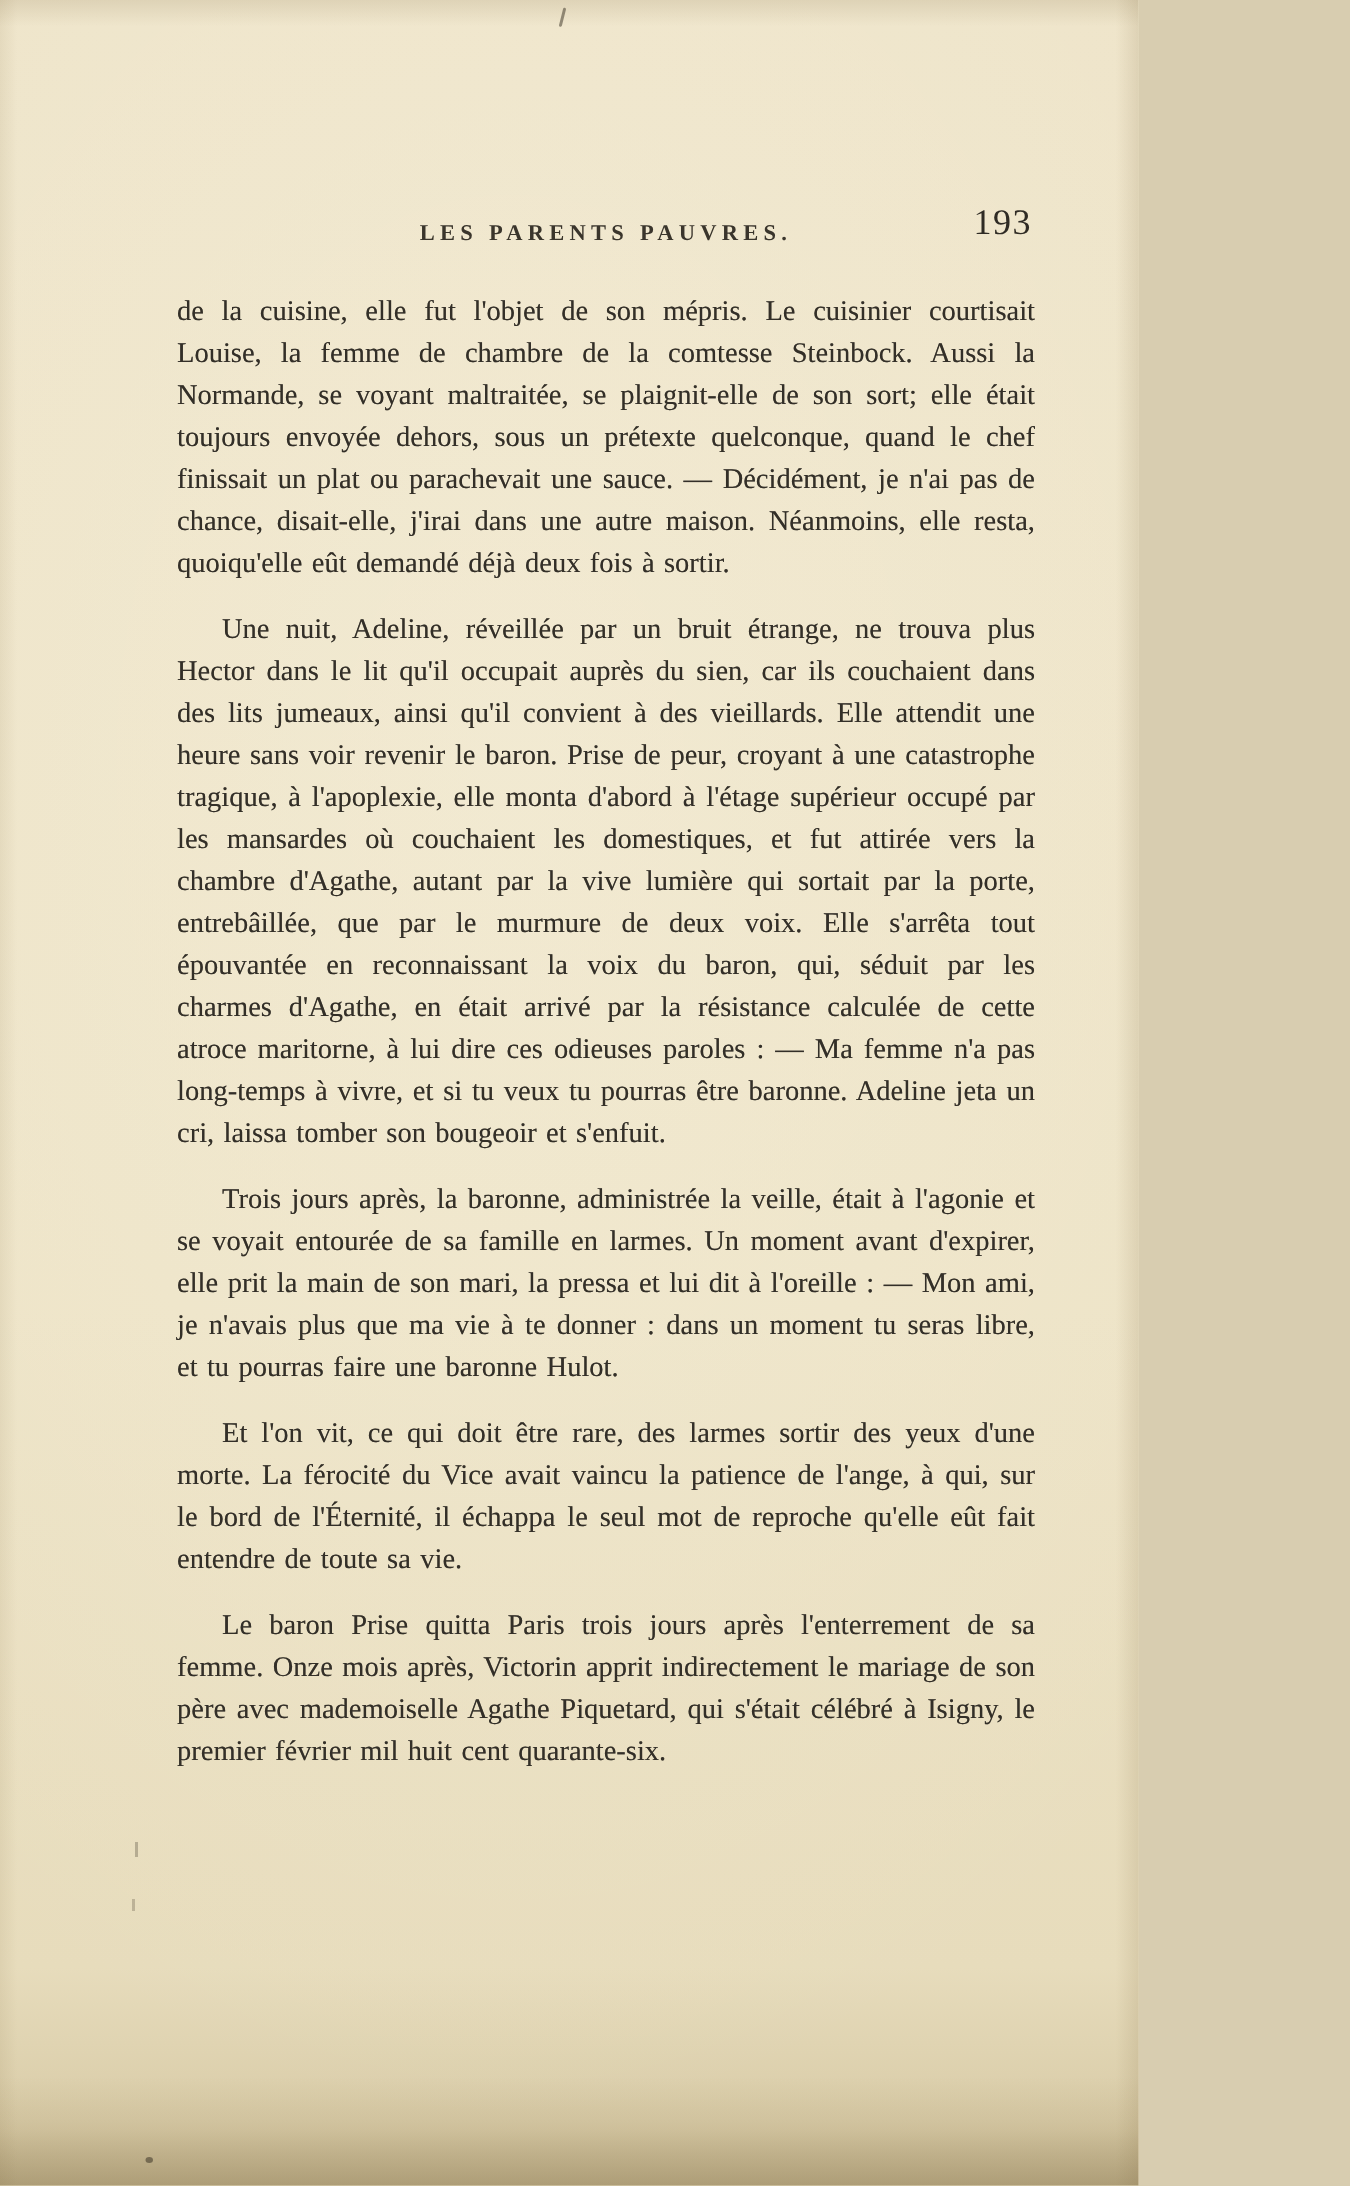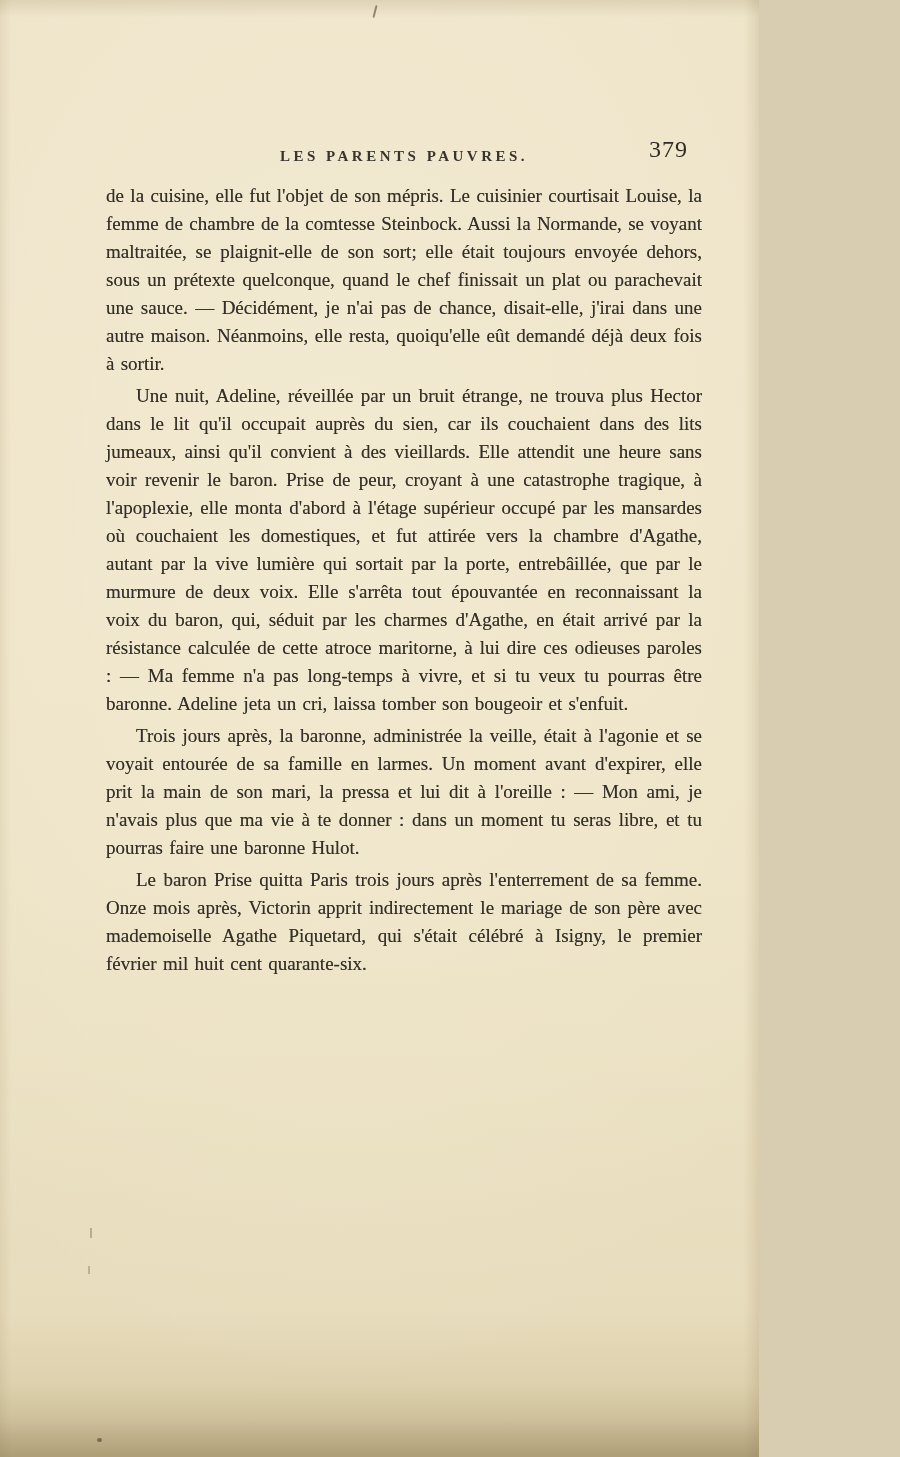--- a/index.html
+++ b/index.html
@@ -55,21 +55,21 @@
   }
   .page-number {
     position: absolute;
     right: 18px;
     top: 0;
     font-size: 24px;
     letter-spacing: 1px;
     color: #2f2b24;
   }
   .para {
-    margin: 4px;
+    margin: 16px;
     font-size: 19px;
     line-height: 28px;
     text-align: justify;
     text-indent: 30px;
     word-spacing: 1.5px;
     color: #332f28;
     text-shadow: 0 0 0.4px rgba(51,47,40,0.55);
   }
   .para.no-indent {
     text-indent: 0;
@@ -118,27 +118,28 @@
 
   <div class="artifact slash-top"></div>
   <div class="artifact mark-left-1"></div>
   <div class="artifact mark-left-2"></div>
   <div class="artifact speck-bottom"></div>
 
   <div class="text-block">
 
     <div class="running-header">
       <span class="header-title">LES PARENTS PAUVRES.</span>
-      <span class="page-number">379</span>
+      <span class="page-number">193</span>
     </div>
 
     <p class="para no-indent">de la cuisine, elle fut l'objet de son mépris. Le cuisinier courtisait Louise, la femme de chambre de la comtesse Steinbock. Aussi la Normande, se voyant maltraitée, se plaignit-elle de son sort; elle était toujours envoyée dehors, sous un prétexte quelconque, quand le chef finissait un plat ou parachevait une sauce. — Décidément, je n'ai pas de chance, disait-elle, j'irai dans une autre maison. Néanmoins, elle resta, quoiqu'elle eût demandé déjà deux fois à sortir.</p>
 
     <p class="para">Une nuit, Adeline, réveillée par un bruit étrange, ne trouva plus Hector dans le lit qu'il occupait auprès du sien, car ils couchaient dans des lits jumeaux, ainsi qu'il convient à des vieillards. Elle attendit une heure sans voir revenir le baron. Prise de peur, croyant à une catastrophe tragique, à l'apoplexie, elle monta d'abord à l'étage supérieur occupé par les mansardes où couchaient les domestiques, et fut attirée vers la chambre d'Agathe, autant par la vive lumière qui sortait par la porte, entrebâillée, que par le murmure de deux voix. Elle s'arrêta tout épouvantée en reconnaissant la voix du baron, qui, séduit par les charmes d'Agathe, en était arrivé par la résistance calculée de cette atroce maritorne, à lui dire ces odieuses paroles : — Ma femme n'a pas long-temps à vivre, et si tu veux tu pourras être baronne. Adeline jeta un cri, laissa tomber son bougeoir et s'enfuit.</p>
 
     <p class="para">Trois jours après, la baronne, administrée la veille, était à l'agonie et se voyait entourée de sa famille en larmes. Un moment avant d'expirer, elle prit la main de son mari, la pressa et lui dit à l'oreille : — Mon ami, je n'avais plus que ma vie à te donner : dans un moment tu seras libre, et tu pourras faire une baronne Hulot.</p>
 
+    <p class="para">Et l'on vit, ce qui doit être rare, des larmes sortir des yeux d'une morte. La férocité du Vice avait vaincu la patience de l'ange, à qui, sur le bord de l'Éternité, il échappa le seul mot de reproche qu'elle eût fait entendre de toute sa vie.</p>
 
     <p class="para">Le baron Prise quitta Paris trois jours après l'enterrement de sa femme. Onze mois après, Victorin apprit indirectement le mariage de son père avec mademoiselle Agathe Piquetard, qui s'était célébré à Isigny, le premier février mil huit cent quarante-six.</p>
 
 
   </div>
 </div>
 
 </body></html>

